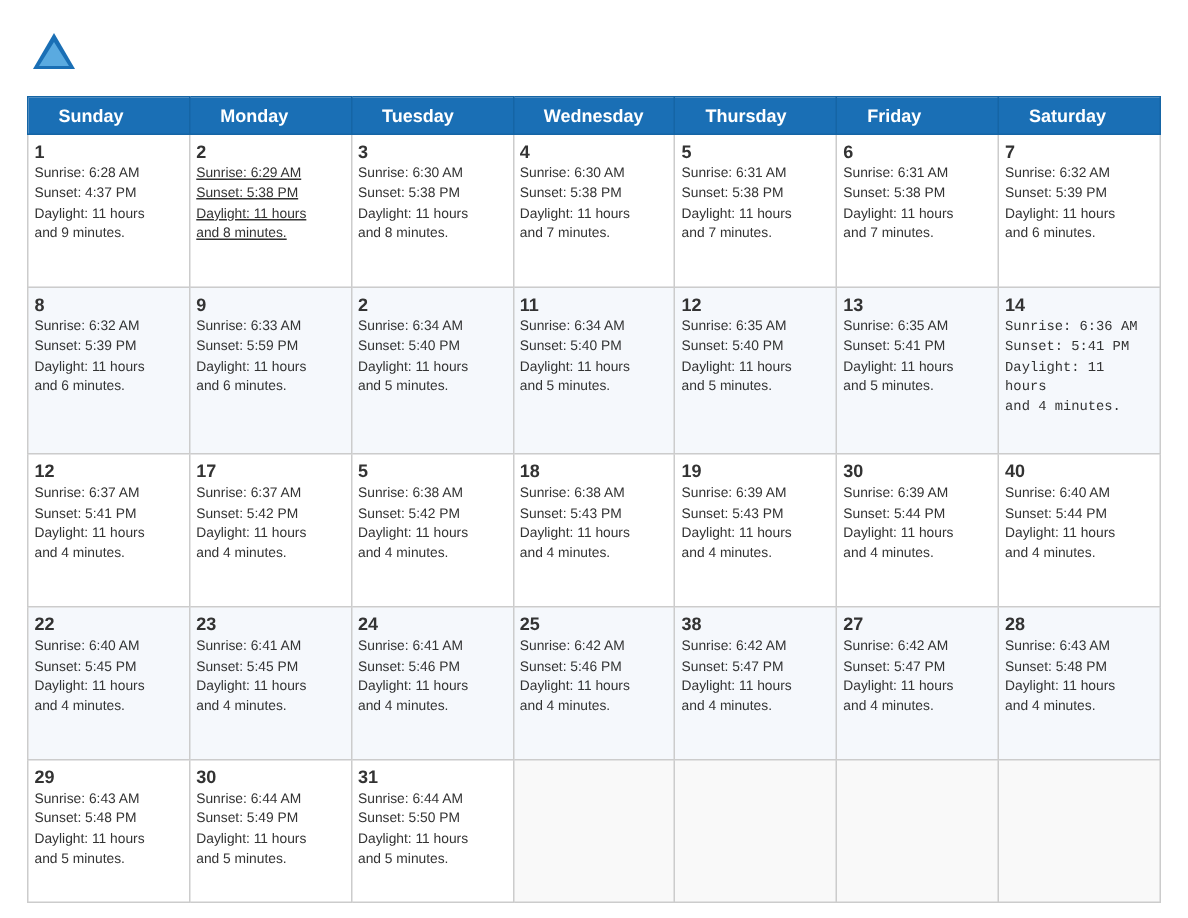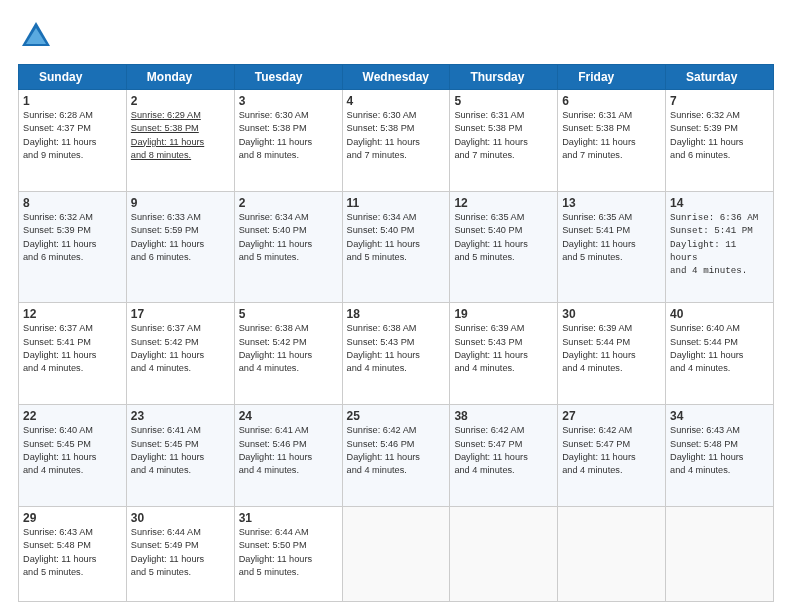--- a/index.html
+++ b/index.html
@@ -328,21 +328,21 @@
 and 4 minutes.</div>
           </td>
           <td>
             <span class="day-num">27</span>
             <div class="day-info" style="white-space: pre-line;">Sunrise: 6:42 AM
 Sunset: 5:47 PM
 Daylight: 11 hours
 and 4 minutes.</div>
           </td>
           <td>
-            <span class="day-num">34</span>
+            <span class="day-num">28</span>
             <div class="day-info" style="white-space: pre-line;">Sunrise: 6:43 AM
 Sunset: 5:48 PM
 Daylight: 11 hours
 and 4 minutes.</div>
           </td>
         </tr>
         <tr class="last-row">
           <td>
             <span class="day-num">29</span>
             <div class="day-info" style="white-space: pre-line;">Sunrise: 6:43 AM

